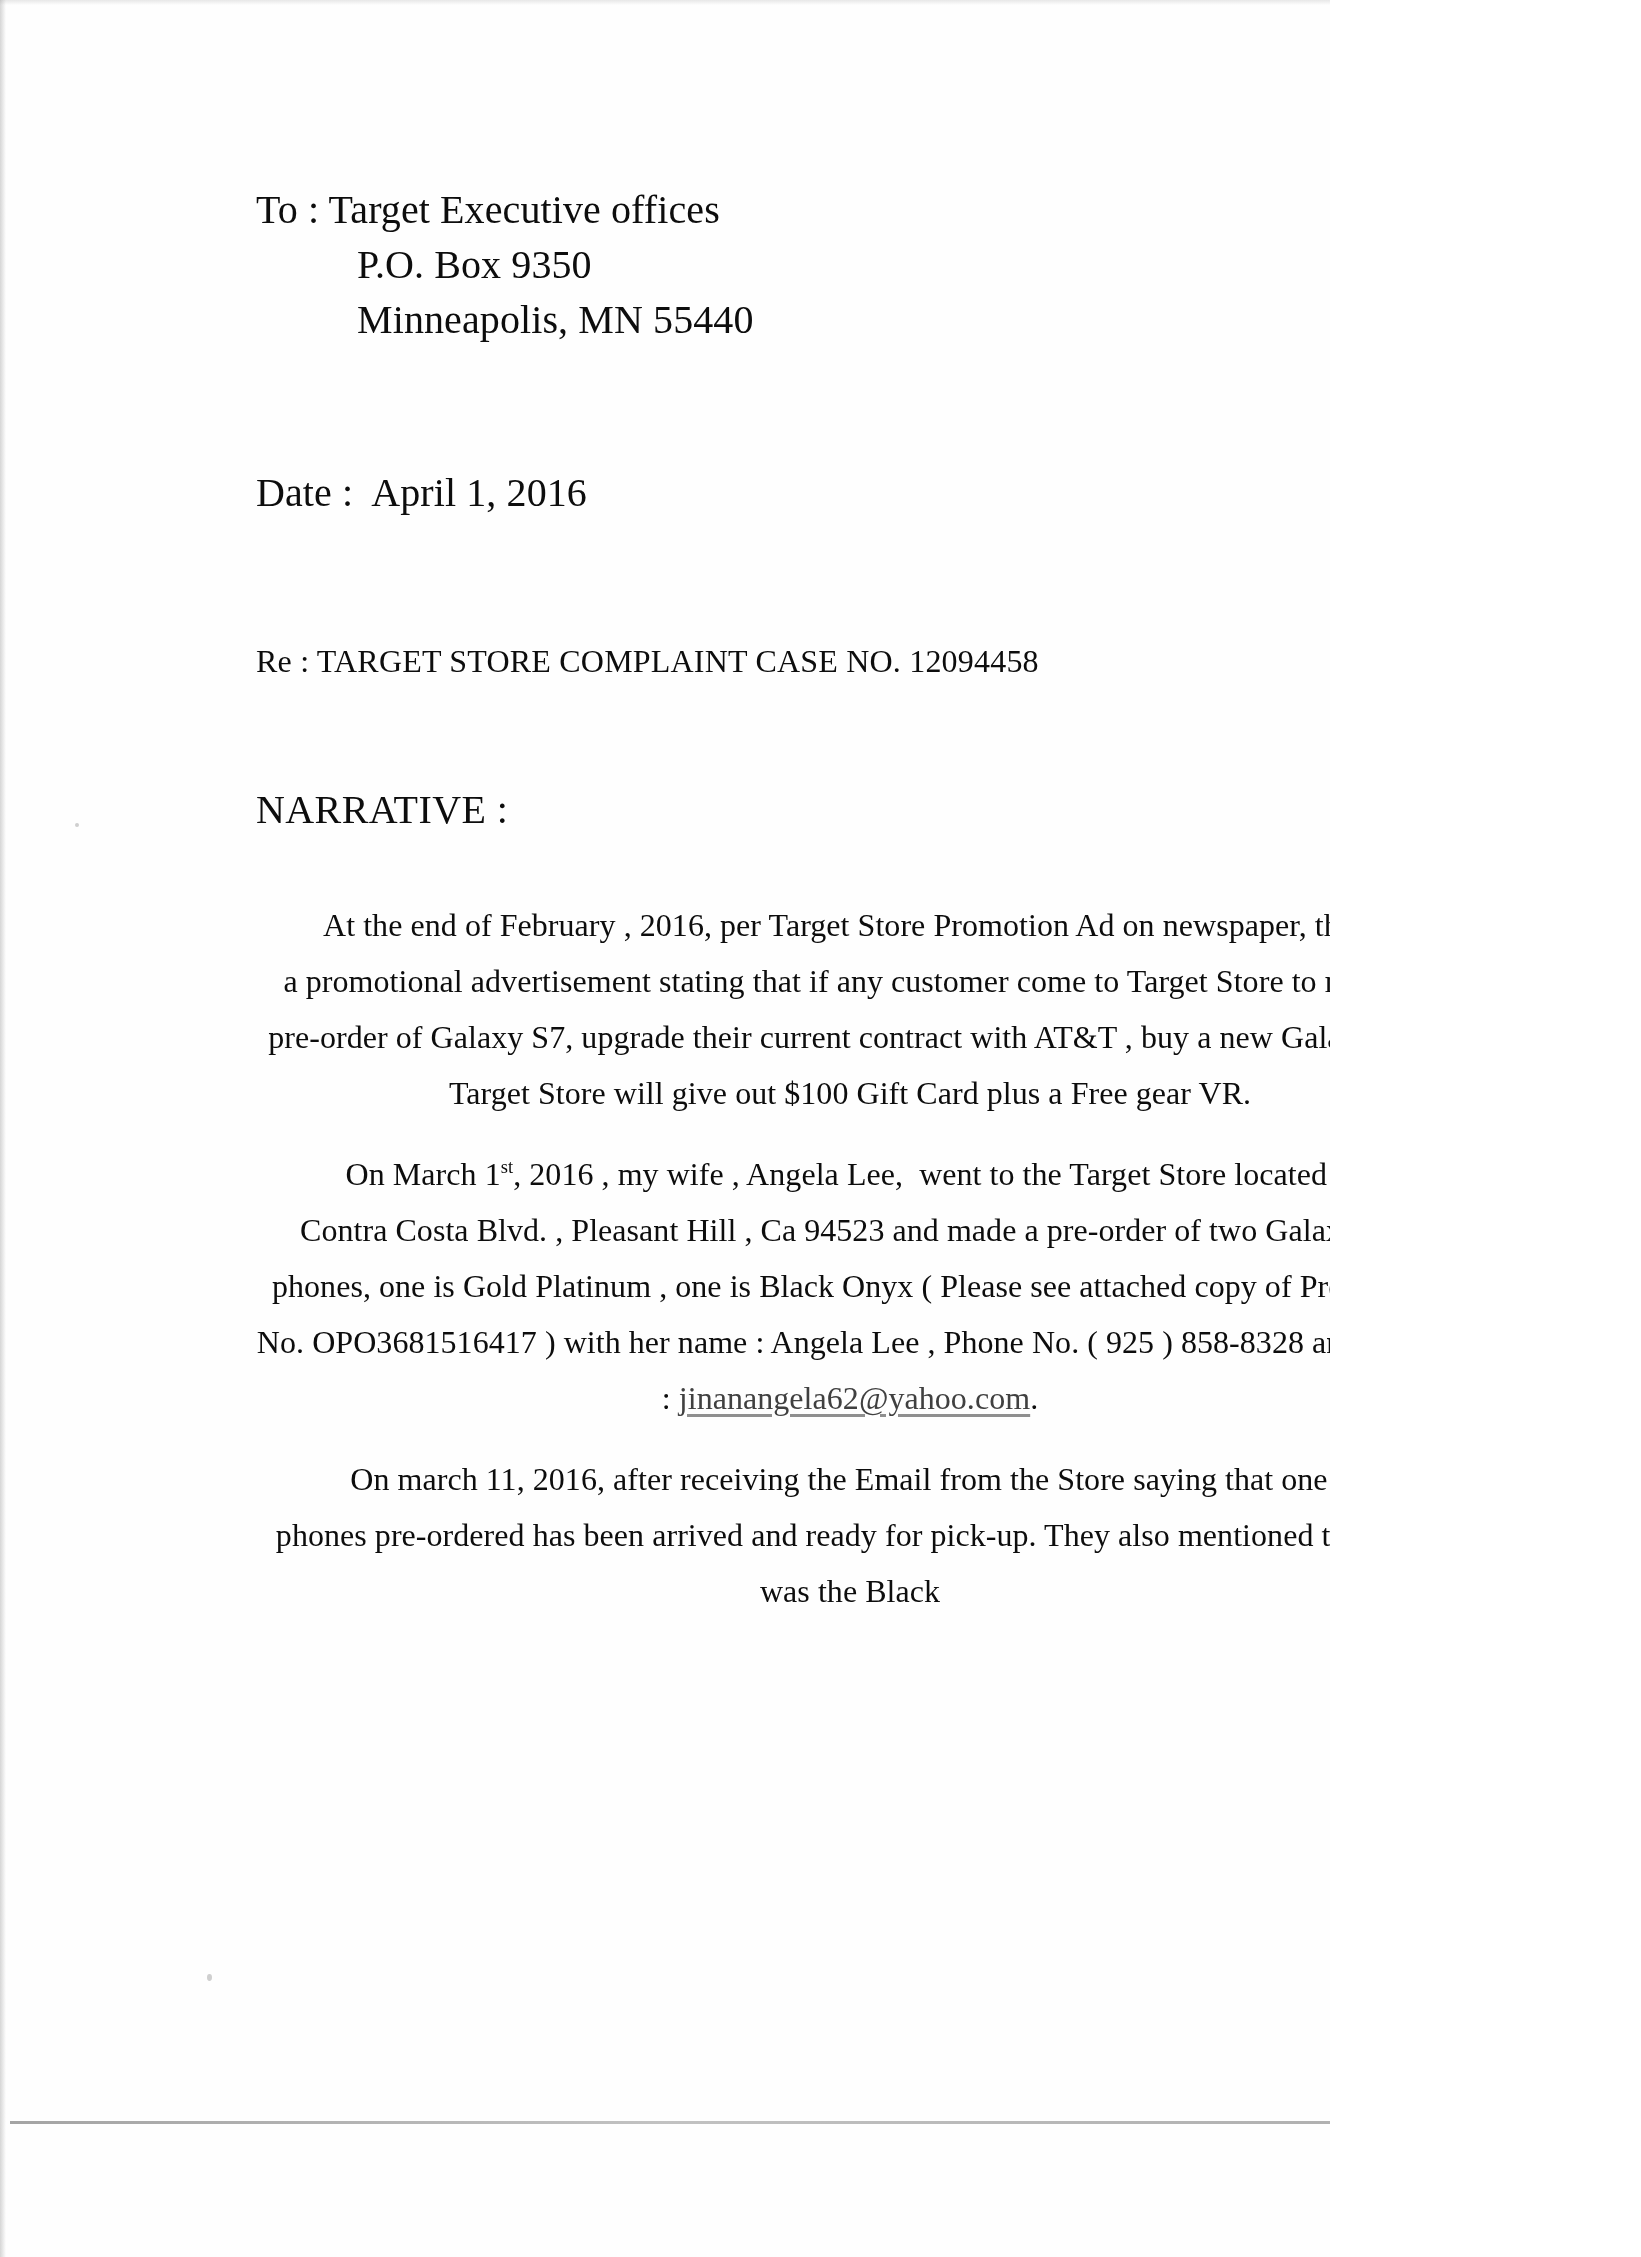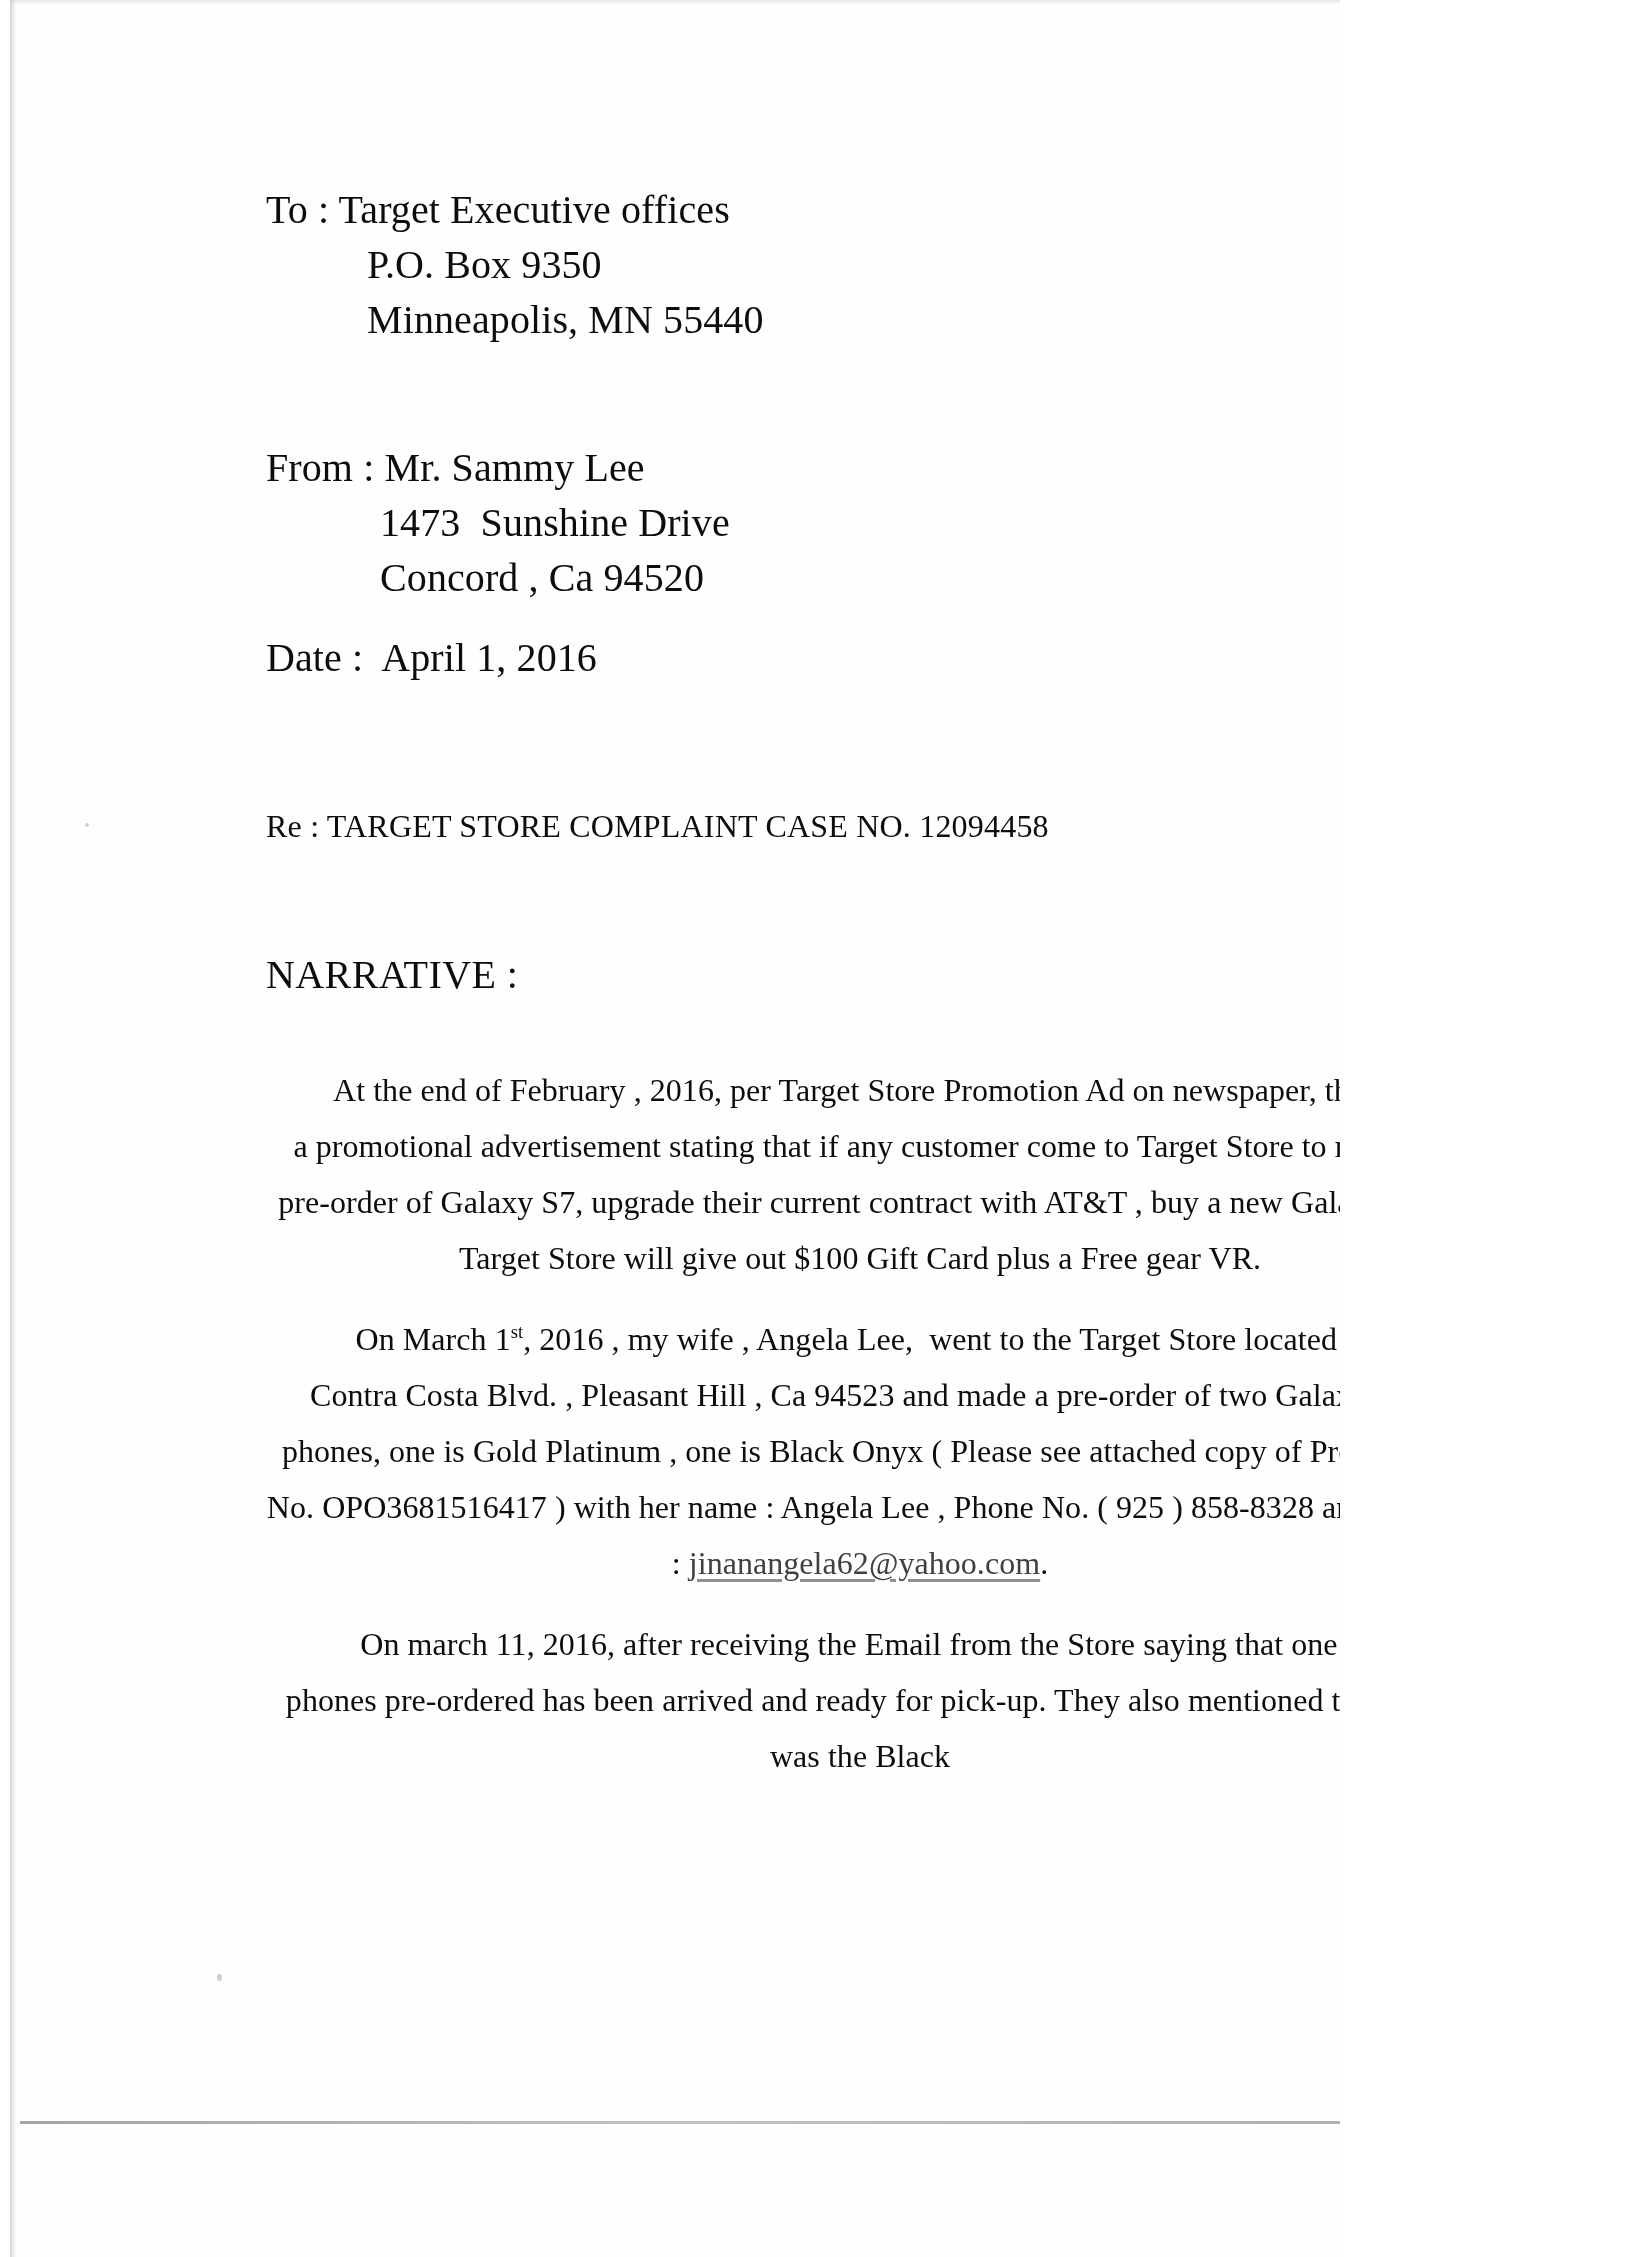--- a/index.html
+++ b/index.html
@@ -10,21 +10,20 @@
   }
 
   .page {
     position: relative;
     width: 1330px;
     height: 2257px;
     background: #fefefe;
     overflow: hidden;
     font-family: "Liberation Serif", "DejaVu Serif", serif;
     color: #0d0d0d;
-    margin-left: 10px;
     -webkit-font-smoothing: antialiased;
   }
 
   
   .scan-edge-left {
     position: absolute;
     left: 0;
     top: 0;
     width: 5.8px;
     height: 2257px;
@@ -141,25 +140,20 @@
   <div class="content">
 
     <div class="block">
       <div class="line"><span>To : </span><span>Target Executive offices</span></div>
       <div class="line indent-1">P.O. Box 9350</div>
       <div class="line indent-1">Minneapolis, MN 55440</div>
     </div>
 
     <div class="gap-lg"></div>
 
-    <div class="block">
-      <div class="line"><span>From : </span><span>Mr. Sammy Lee</span></div>
-      <div class="line indent-2">1473  Sunshine Drive</div>
-      <div class="line indent-2">Concord , Ca 94520</div>
-    </div>
 
     <div class="gap-sm"></div>
 
     <div class="line">Date :  April 1, 2016</div>
 
     <div class="gap-xl"></div>
 
     <div class="subject-line">Re :   TARGET STORE  COMPLAINT  CASE NO. 12094458</div>
 
     <div class="gap-lg"></div>

